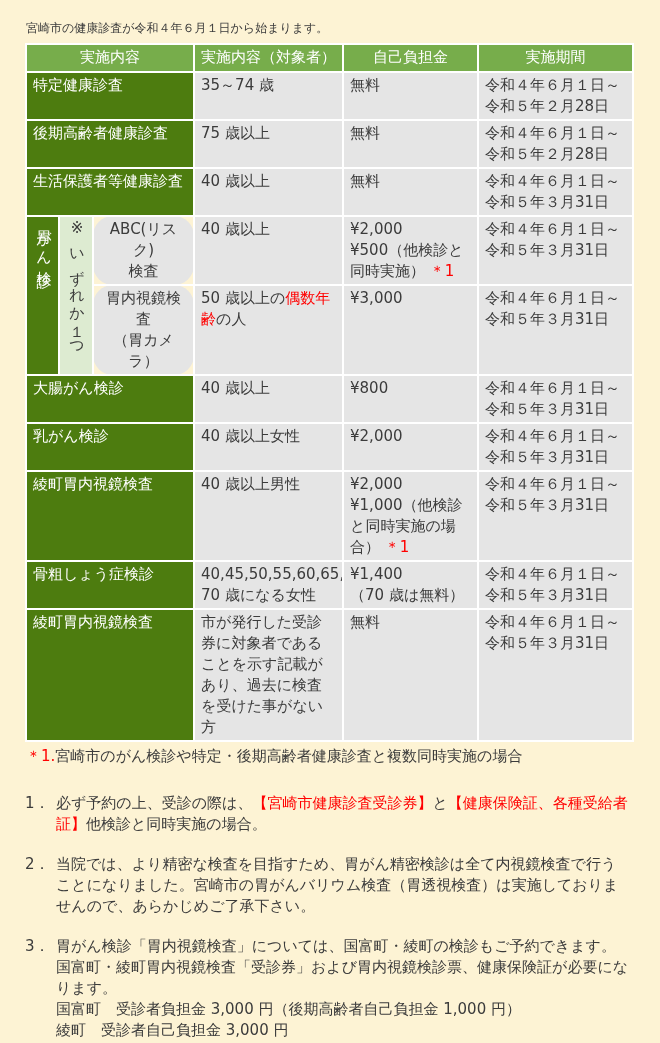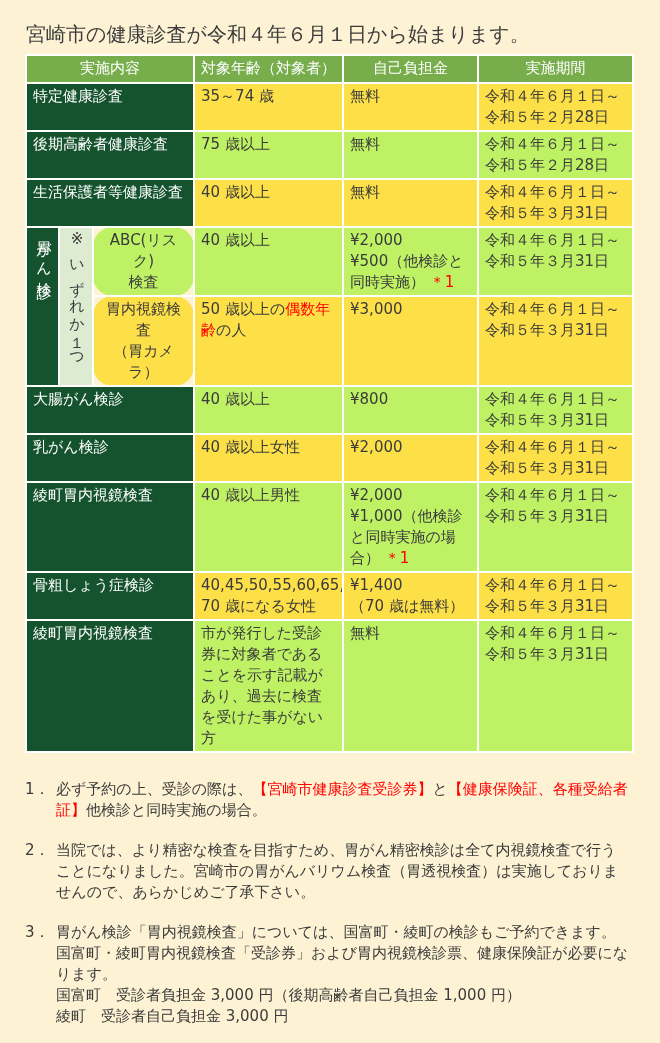--- a/index.html
+++ b/index.html
@@ -3,31 +3,31 @@
 <meta charset="utf-8">
 <style>
   html,body { margin:0; padding:0; }
   body { font-family:"DejaVu Sans", sans-serif; }
   .page {
     position:relative; width:660px; height:1043px;
     background:#fdf3d4; color:#3b3b3b; overflow:hidden;
     font-size:15px; line-height:1.4;
   }
   .content { padding:20px 26px 0 25px; }
-  .title { margin:0 0 6px 1px; font-size:20px; }
+  .title { margin:0 0 6px 1px; font-size:12px; }
 
   table.health { border-collapse:collapse; table-layout:fixed; width:607px; }
   table.health th, table.health td {
     border:2px solid #ffffff; padding:2px 6px; vertical-align:top;
     font-weight:normal; overflow:hidden;
   }
   th.hdr { background:#77ad4b; color:#ffffff; text-align:center; vertical-align:middle; padding:2px 2px; }
-  td.lbl { background:#14532d; color:#ffffff;margin-left:7px; }
-  td.band-a { background:#fde047; }  
-  td.band-b { background:#bef264; }  
+  td.lbl { background:#4d7c0f; color:#ffffff;margin-left:7px; }
+  td.band-a { background:#e5e5e5; }  
+  td.band-b { background:#e5e5e5; }  
   td.vcell { text-align:center; padding:4px 0; }
   td.notecol { background:#ddebd1; text-align:center; padding:4px 0; }
   .v { writing-mode:vertical-rl; text-orientation:upright; display:inline-block; letter-spacing:2px; }
   .pre { white-space:pre-line; }
   .ctr { text-align:center;border-radius:20px; }
   .red { color:#ff0000; }
 
   tr.h28{height:28px} tr.h46{height:46px} tr.h45{height:45px}
   tr.h64{height:64px} tr.h63{height:63px} tr.h43{height:43px}
   tr.h44{height:44px} tr.h86{height:86px} tr.h106{height:106px}
@@ -51,21 +51,21 @@
           <col style="width:34px">
           <col style="width:101px">
         <col style="width:149px">
           <col style="width:135px">
           <col style="width:155px">
       </colgroup>
 
       <tbody>
           <tr class="h28">
         <th class="hdr" colspan="3">実施内容</th>
-        <th class="hdr">対象年齢（対象者）</th>
+        <th class="hdr">実施内容（対象者）</th>
         <th class="hdr">自己負担金</th>
         <th class="hdr">実施期間</th>
       </tr>
 
       <tr class="h46">
         <td class="lbl" colspan="3">特定健康診査</td>
         <td class="band-a pre">35～74 歳</td>
         <td class="band-a pre">無料</td>
         <td class="band-a pre">令和４年６月１日～
 令和５年２月28日</td>
@@ -150,20 +150,21 @@
       <tr class="h106">
         <td class="lbl" colspan="3">綾町胃内視鏡検査</td>
         <td class="band-b pre">市が発行した受診券に対象者であることを示す記載があり、過去に検査を受けた事がない方</td>
         <td class="band-b pre">無料</td>
         <td class="band-b pre">令和４年６月１日～
 令和５年３月31日</td>
       </tr>
     </tbody>
       </table>
 
+    <p class="footnote"><span class="red">＊1.</span><span>宮崎市のがん検診や特定・後期高齢者健康診査と複数同時実施の場合</span></p>
 
     <div class="notes">
       <div class="note">
         <span class="note-num">1．</span>
         <div class="note-body"><span>必ず予約の上、受診の際は、</span><span class="red">【宮崎市健康診査受診券】</span><span>と</span><span class="red">【健康保険証、各種受給者証】</span><span>他検診と同時実施の場合。</span></div>
       </div>
       <div class="note">
         <span class="note-num">2．</span>
         <div class="note-body">当院では、より精密な検査を目指すため、胃がん精密検診は全て内視鏡検査で行うことになりました。宮崎市の胃がんバリウム検査（胃透視検査）は実施しておりませんので、あらかじめご了承下さい。</div>
       </div>

